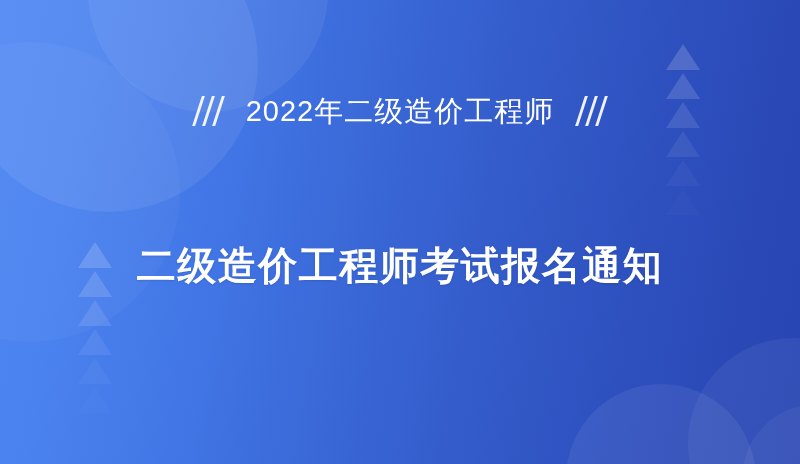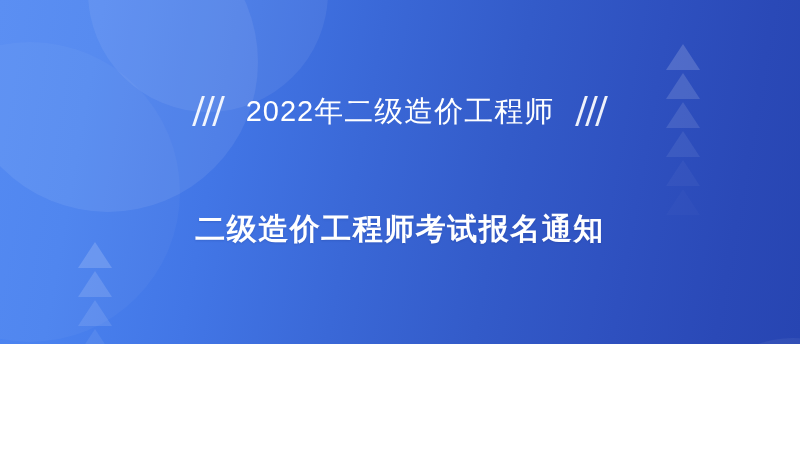--- a/index.html
+++ b/index.html
@@ -7,21 +7,21 @@
     padding: 0;
     background: #ffffff;
   }
   body {
     font-family: "Liberation Sans", "DejaVu Sans", sans-serif;
   }
 
   #banner {
     position: relative;
     width: 800px;
-    height: 344px;
+    height: 464px;
     overflow: hidden;
     background: linear-gradient(100deg,
                 #4e86f2 0%,
                 #4a82ef 12%,
                 #4276e6 28%,
                 #3a68d7 45%,
                 #335bc9 62%,
                 #2e50bf 78%,
                 #2a49b7 90%,
                 #2745b2 100%);
@@ -125,22 +125,22 @@
   .subtitle {
     font-size: 29px;
     line-height: 1;
     letter-spacing: 1px;
     color: #ffffff;
     font-weight: 400;
     white-space: nowrap;
   }
 
   .title {
-    margin-top: 88px;
-    font-size: 30px;
+    margin-top: 120px;
+    font-size: 39px;
     line-height: 1;
     font-weight: bold;
     letter-spacing: 1.5px;
     color: #ffffff;
     white-space: nowrap;
     text-shadow: 0 1px 2px rgba(20,40,110,0.18);
   }
 </style>
 </head>
 <body>

